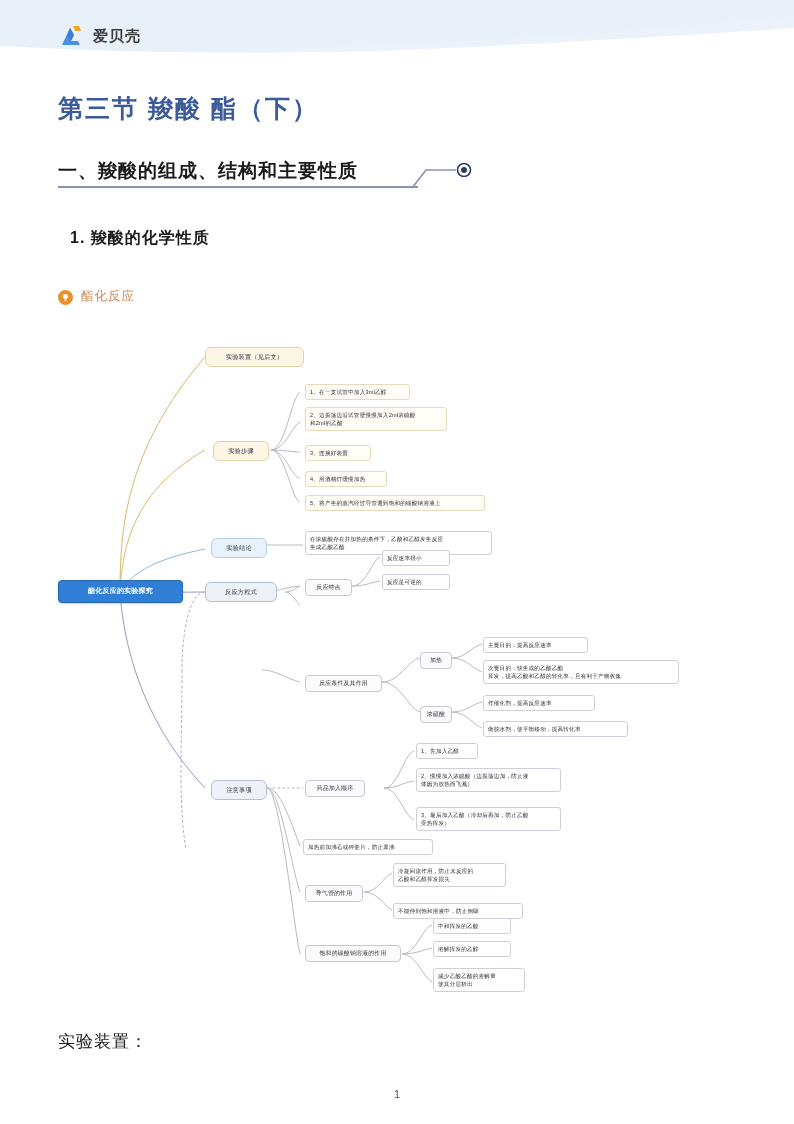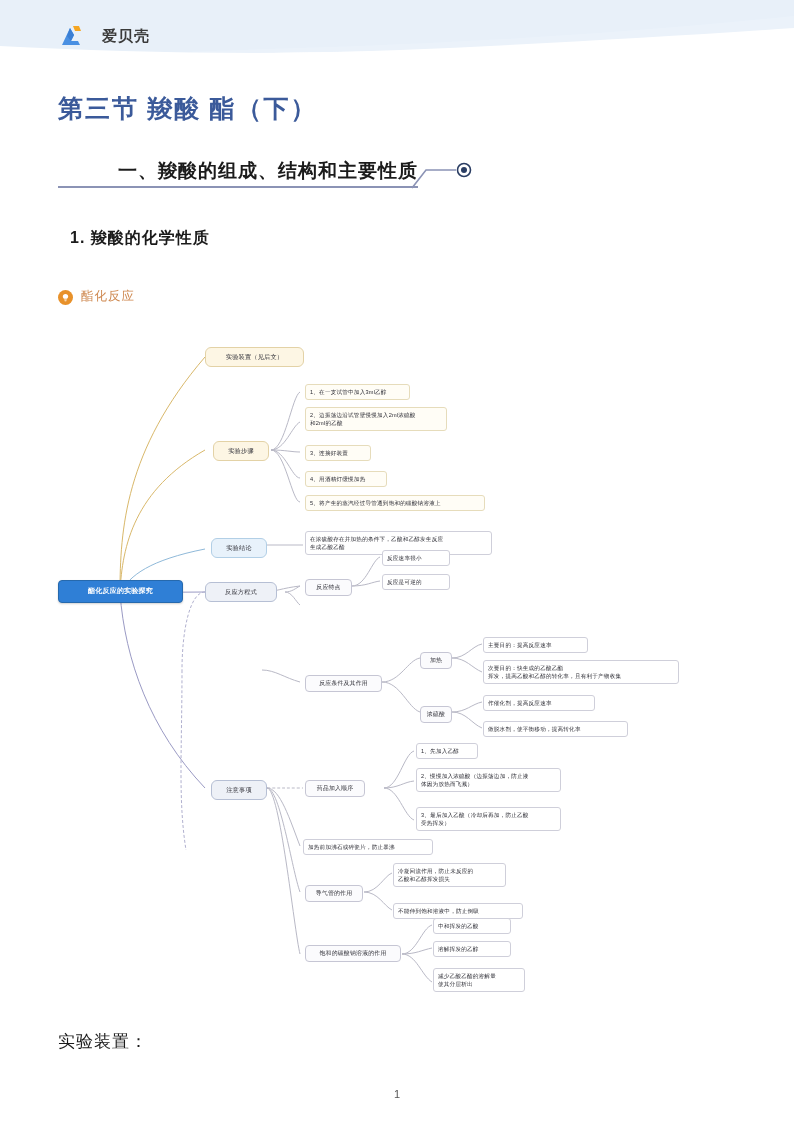--- a/index.html
+++ b/index.html
@@ -6,28 +6,28 @@
   body{
     width:794px;height:1124px;background:#ffffff;
     font-family:"Liberation Sans","DejaVu Sans",sans-serif;
     position:relative;overflow:hidden;
   }
   .page{position:relative;width:794px;height:1124px;background:#fff;}
 
   
   .banner{position:absolute;top:0;left:0;width:794px;height:72px;overflow:hidden;}
   .banner svg{display:block;}
-  .brand{position:absolute;left:60px;top:24px;display:flex;align-items:center;gap:16px;z-index:5;}
+  .brand{position:absolute;left:60px;top:24px;display:flex;align-items:center;gap:7px;z-index:5;}
   .brand-logo{width:26px;height:24px;}
   .brand-name{font-size:15px;color:#3a3a3a;letter-spacing:1px;font-weight:600;}
 
   
-  .h-main{position:absolute;left:58px;top:92px;font-size:25px;font-weight:bold;color:#3b5a9a;letter-spacing:2px;font-family:Liberation Serif, serif;}
+  .h-main{position:absolute;left:58px;top:92px;font-size:25px;font-weight:bold;color:#3b5a9a;letter-spacing:2px;}
   .h-sec-wrap{position:absolute;left:58px;top:158px;width:420px;}
-  .h-sec{font-size:19px;font-weight:bold;color:#1b1b1b;letter-spacing:1px;white-space:nowrap;text-align:center;}
+  .h-sec{font-size:19px;font-weight:bold;color:#1b1b1b;letter-spacing:1px;white-space:nowrap;}
   .h-sec-rule{position:absolute;left:0;top:28px;width:360px;height:2px;background:#8b93b5;}
   .h-sec-deco{position:absolute;left:352px;top:0px;}
   .h-sub{position:absolute;left:58px;top:228px;font-size:16px;font-weight:bold;color:#1b1b1b;letter-spacing:1px;margin-left:12px;}
 
   .bullet-row{position:absolute;left:58px;top:288px;display:flex;align-items:flex-end;gap:8px;}
   .bullet-icon{width:15px;height:15px;border-radius:50%;background:#e8912a;
      display:flex;align-items:center;justify-content:center;}
   .bullet-icon svg{display:block;}
   .bullet-text{font-size:12.5px;color:#cf8a52;letter-spacing:1px;}
 

